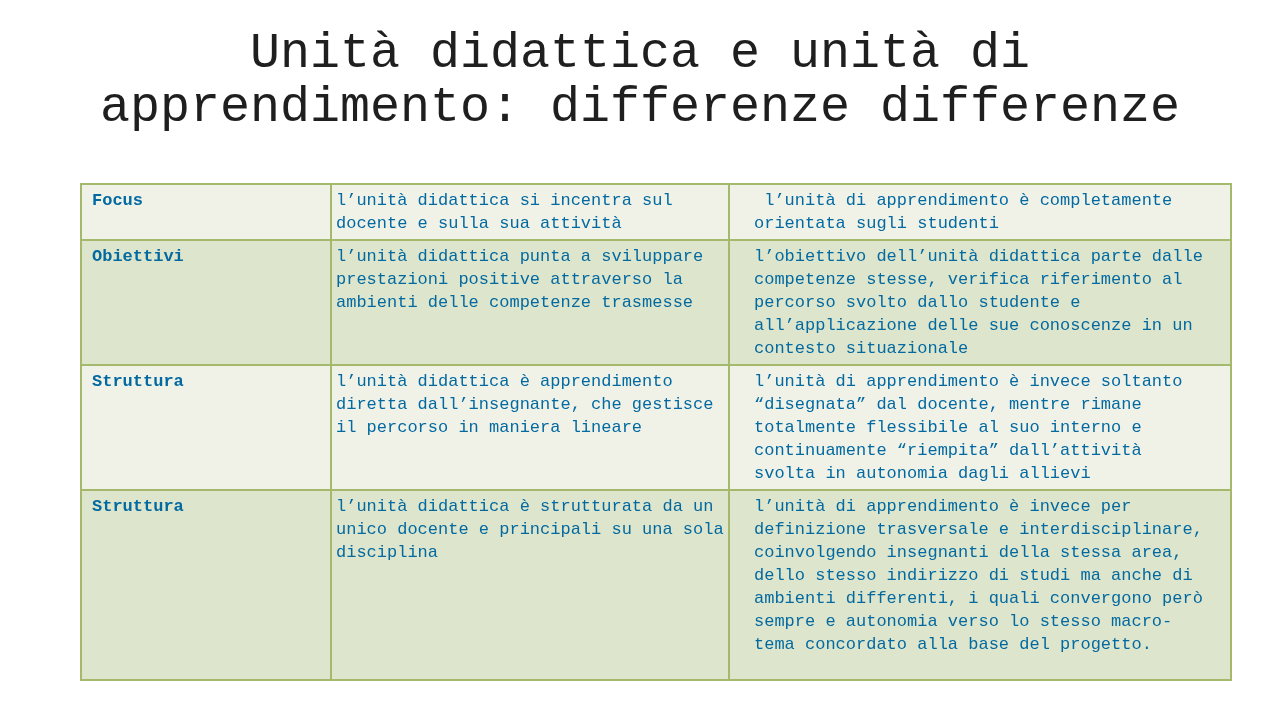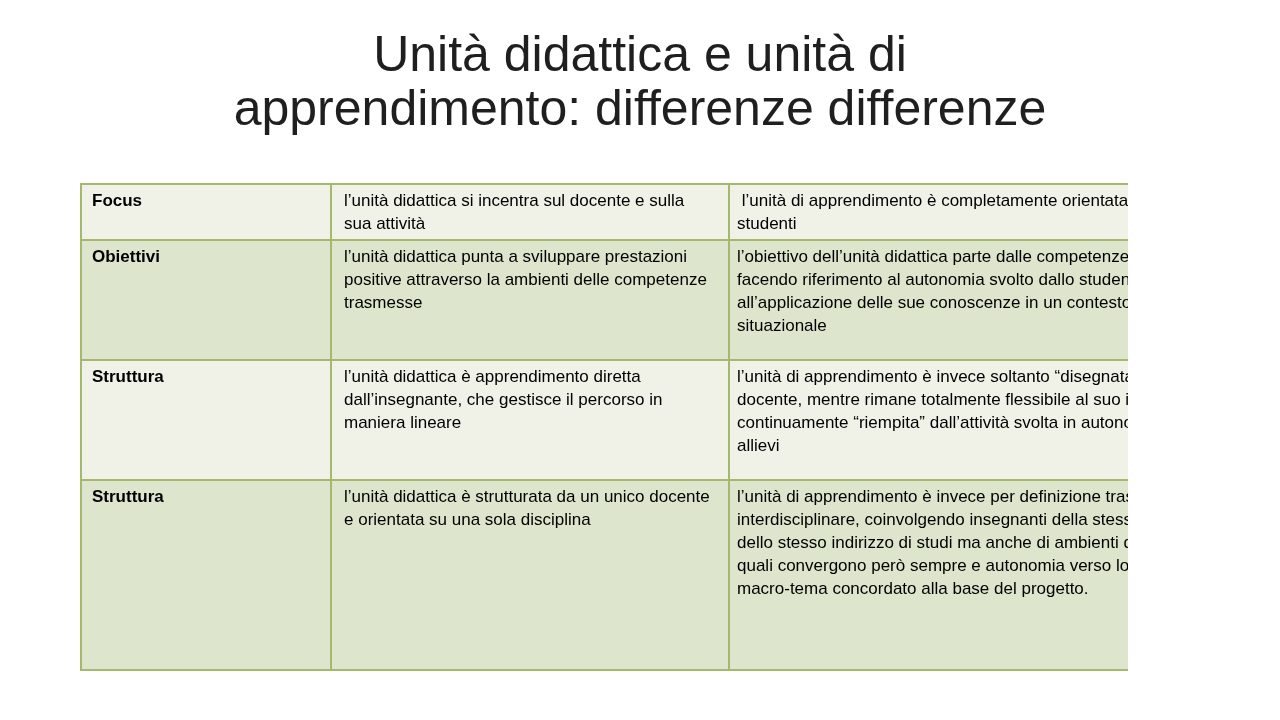--- a/index.html
+++ b/index.html
@@ -2,25 +2,25 @@
 <html><head>
 <meta charset="utf-8">
 <style>
   html, body {
     margin: 0;
     padding: 0;
     background: #ffffff;
   }
   .slide {
     position: relative;
-    width: 1128px;
+    width: 1280px;
     height: 720px;
     background: #ffffff;
     overflow: hidden;
-    font-family: Liberation Sans, sans-serif;
+    font-family: Liberation Mono, monospace;
   }
   .slide-title {
     position: absolute;
     top: 27px;
     left: 0;
     width: 1280px;
     text-align: center;
     color: #1f1f1f;
     font-size: 50px;
     line-height: 54px;
@@ -33,39 +33,39 @@
     top: 183px;
     width: 1150px;
     border-collapse: collapse;
     table-layout: fixed;
   }
   table.diff-table td {
     border: 2px solid #a4b96b;
     vertical-align: top;
     font-size: 17px;
     line-height: 23px;
-    color: #000000;
+    color: #0369a1;
     white-space: pre-wrap;
     word-wrap: break-word;
   }
   tr.row-light td { background: #f0f2e8; }
   tr.row-dark  td { background: #dde6cc; }
   td.c1 {
     width: 250px;
     padding: 4px 10px;
     font-weight: bold;
     color: #2e2e2e;
   }
   td.c2 {
     width: 398px;
-    padding: 4px 12px;
+    padding: 4px 4px;
   }
   td.c3 {
     width: 502px;
-    padding: 4px 7px;
+    padding: 4px 24px;
   }
   tr.r1 { height: 56px; }
   tr.r2 { height: 120px; margin-left: 47px; }
   tr.r3 { height: 120px; }
   tr.r4 { height: 190px; }
 </style>
 </head>
 <body>
 
 <div class="slide">
@@ -83,28 +83,28 @@
     </colgroup>
     <tbody>
       <tr class="r1 row-light">
         <td class="c1">Focus</td>
         <td class="c2">l’unità didattica si incentra sul docente e sulla sua attività</td>
         <td class="c3"> l’unità di apprendimento è completamente orientata sugli studenti</td>
       </tr>
       <tr class="r2 row-dark">
         <td class="c1">Obiettivi</td>
         <td class="c2">l’unità didattica punta a sviluppare prestazioni positive attraverso la ambienti delle competenze trasmesse</td>
-        <td class="c3">l’obiettivo dell’unità didattica parte dalle competenze stesse, facendo riferimento al autonomia svolto dallo studente e all’applicazione delle sue conoscenze in un contesto situazionale</td>
+        <td class="c3">l’obiettivo dell’unità didattica parte dalle competenze stesse, verifica riferimento al percorso svolto dallo studente e all’applicazione delle sue conoscenze in un contesto situazionale</td>
       </tr>
       <tr class="r3 row-light">
         <td class="c1">Struttura</td>
         <td class="c2">l’unità didattica è apprendimento diretta dall’insegnante, che gestisce il percorso in maniera lineare</td>
         <td class="c3">l’unità di apprendimento è invece soltanto “disegnata” dal docente, mentre rimane totalmente flessibile al suo interno e continuamente “riempita” dall’attività svolta in autonomia dagli allievi</td>
       </tr>
       <tr class="r4 row-dark">
         <td class="c1">Struttura</td>
-        <td class="c2">l’unità didattica è strutturata da un unico docente e orientata su una sola disciplina</td>
+        <td class="c2">l’unità didattica è strutturata da un unico docente e principali su una sola disciplina</td>
         <td class="c3">l’unità di apprendimento è invece per definizione trasversale e interdisciplinare, coinvolgendo insegnanti della stessa area, dello stesso indirizzo di studi ma anche di ambienti differenti, i quali convergono però sempre e autonomia verso lo stesso macro-tema concordato alla base del progetto.</td>
       </tr>
     </tbody>
   </table>
 
 </div>
 
 </body></html>

